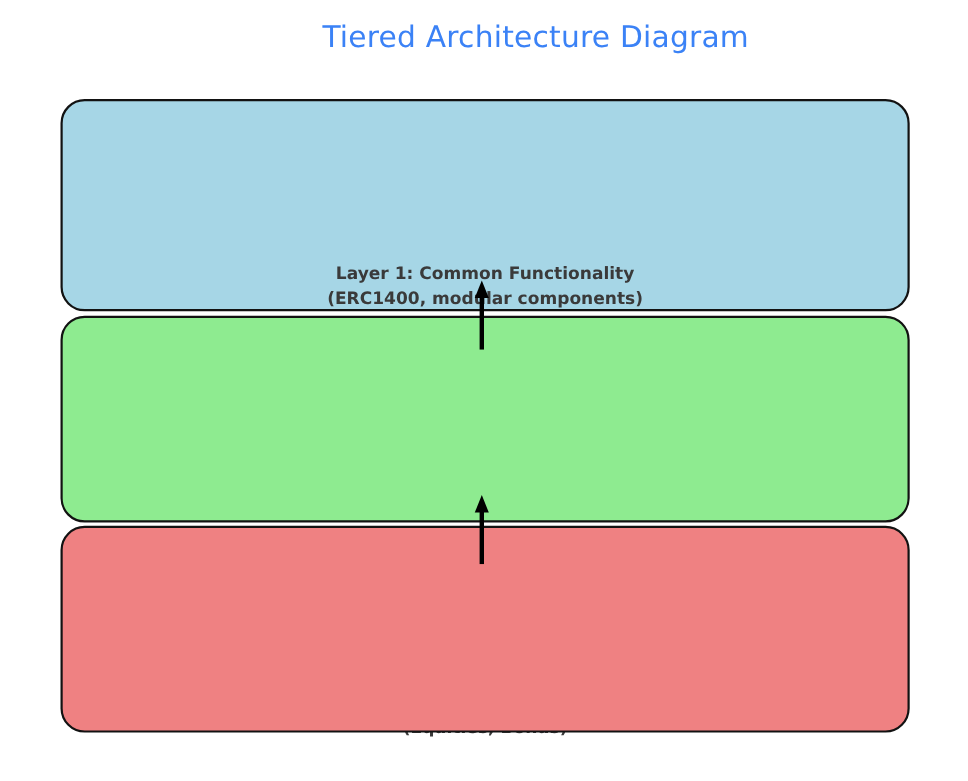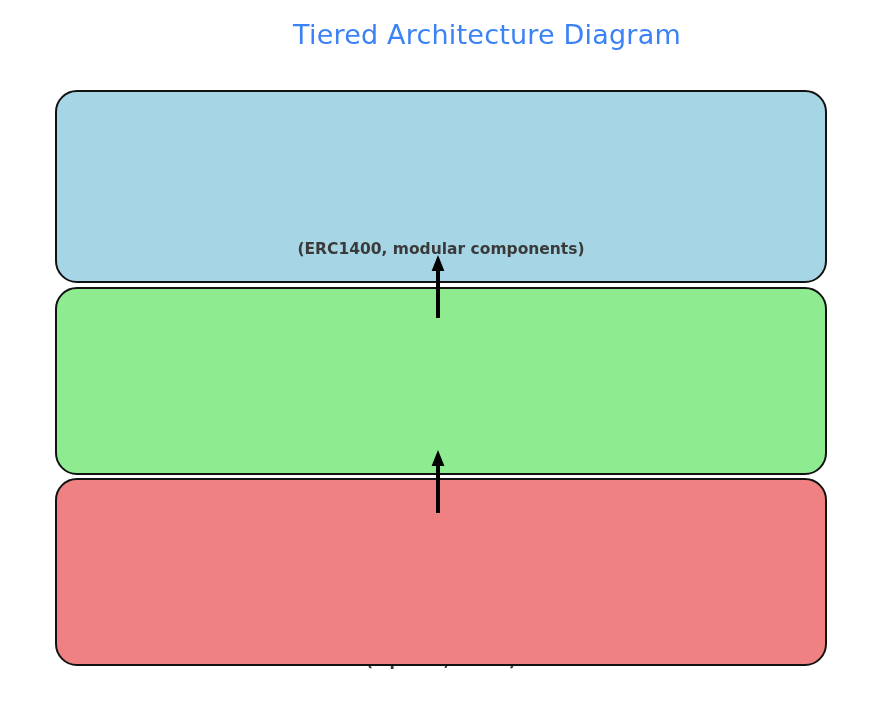--- a/index.html
+++ b/index.html
@@ -97,20 +97,21 @@
 </style>
 </head>
 <body style="background: rgb(255, 255, 255);">
 
 <div id="canvas">
 
   <div id="diagram-title" style="color: #3b82f6; margin-left: 47px;">Tiered Architecture Diagram</div>
 
   <div id="layer-1-box" class="layer-box" style="background: rgb(166, 214, 230); border-color: rgb(18, 18, 18);">
     <div id="layer-1-label" class="layer-label" style="color: rgb(58, 58, 58);">
+      <div>Layer 1: Common Functionality</div>
       <div>(ERC1400, modular components)</div>
     </div>
   </div>
 
   <div id="layer-2-box" class="layer-box" style="background: rgb(142, 235, 144); border-color: rgb(18, 18, 18);">
     <div id="layer-2-label" class="layer-label" style="color: rgb(58, 58, 58);">
       <div>Layer 2: Generic Assets</div>
       <div>(Equities, Bonds)</div>
     </div>
   </div>

